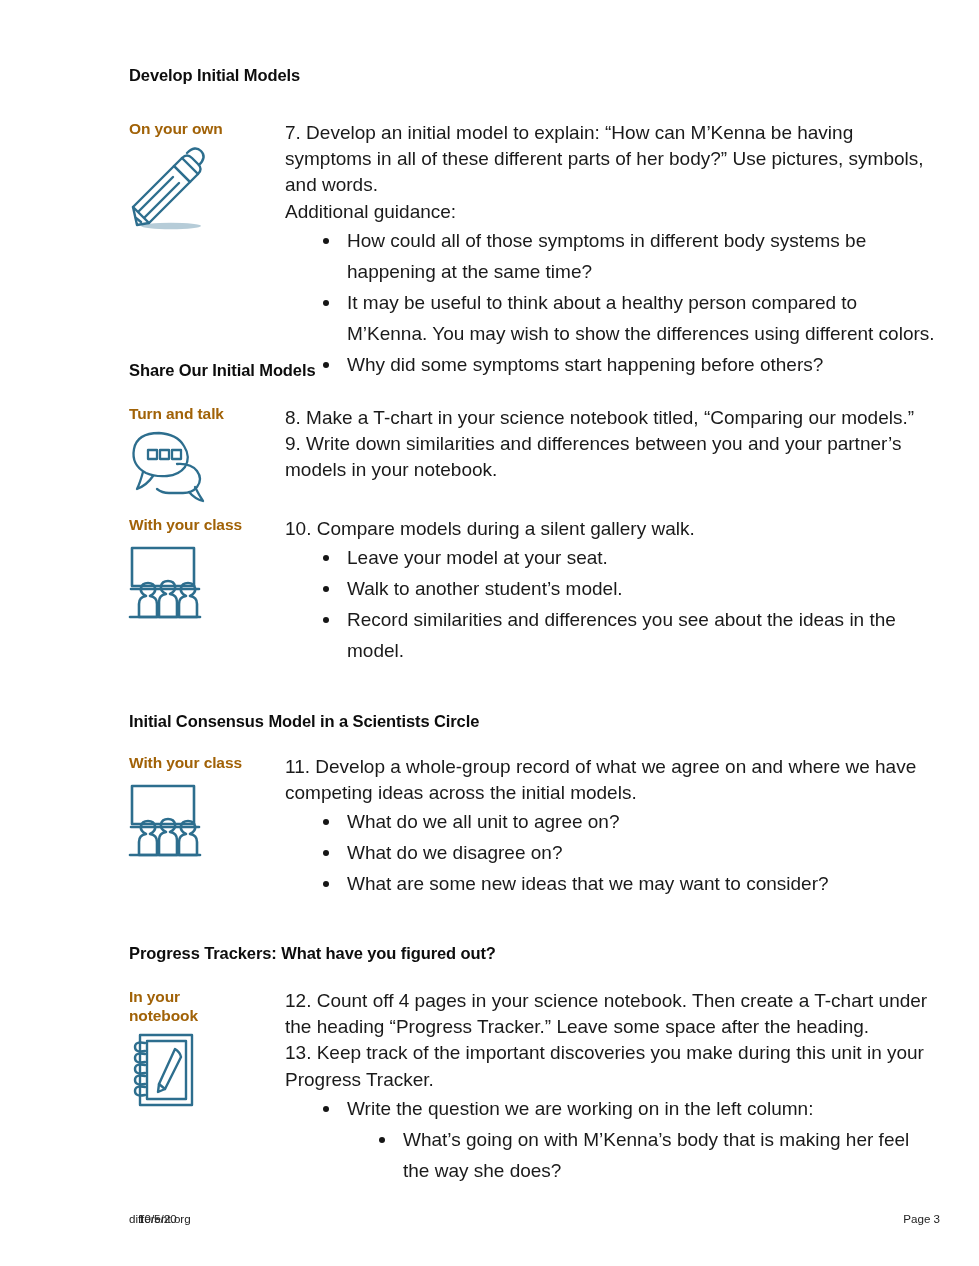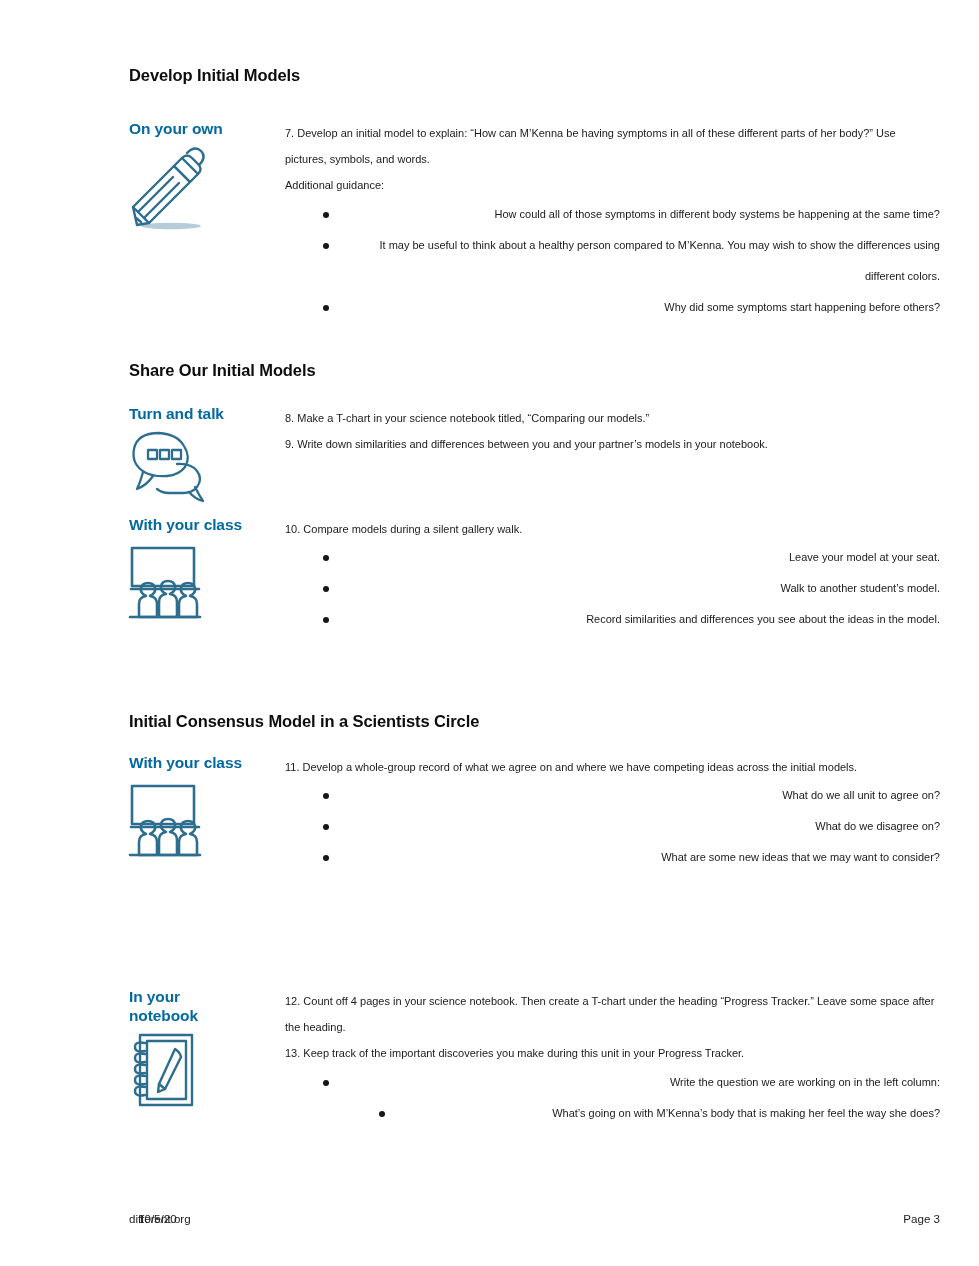--- a/index.html
+++ b/index.html
@@ -41,55 +41,54 @@
     position: absolute;
     left: 84px;
     right: 84px;
   }
 
   .act-label {
     position: absolute;
     left: 0;
     top: 0;
     width: 150px;
-    color: #0369a1;
+    color: #a16207;
     font-size: 15.5px;
     font-weight: bold;
     line-height: 1.22;
     letter-spacing: -0.1px;
   }
 
   .act-icon {
     position: absolute;
     left: 0;
     color: #2d6e8e;
   }
 
   .act-body {
     position: absolute;
     left: 156px;
     right: 0;
     top: 0;
-    font-size: 11px;
+    font-size: 19px;
     line-height: 26.2px;
     color: #1a1a1a;
   }
 
   .para { margin: 0; }
 
   ul.bullets {
     list-style: none;
     margin: 0;
     padding: 0;
   }
   ul.bullets > li {
     position: relative;
     padding-left: 62px;
     line-height: 31px;
-    text-align: right;
   }
   ul.bullets > li::before {
     content: "";
     position: absolute;
     left: 38px;
     top: 13px;
     width: 6px;
     height: 6px;
     border-radius: 50%;
     background: #161616;
@@ -230,20 +229,21 @@
     <div class="act-body">
       <p class="para">11. Develop a whole-group record of what we agree on and where we have competing ideas across the initial models.</p>
       <ul class="bullets">
         <li>What do we all unit to agree on?</li>
         <li>What do we disagree on?</li>
         <li>What are some new ideas that we may want to consider?</li>
       </ul>
     </div>
   </div>
 
+  <div class="section-heading" style="top:944px;">Progress Trackers: What have you figured out?</div>
 
   <div class="activity" style="top:988px;">
 
     <div class="act-label" style="width:110px;">In your notebook</div>
 
     <div class="act-icon" style="top:43px;">
       <svg width="70" height="78" viewBox="0 0 70 78">
         <g fill="none" stroke="#2d6e8e" stroke-width="2.4" stroke-linejoin="round" stroke-linecap="round">
           <rect x="11" y="4" width="52" height="70"></rect>
           <rect x="18" y="10" width="39" height="58"></rect>

